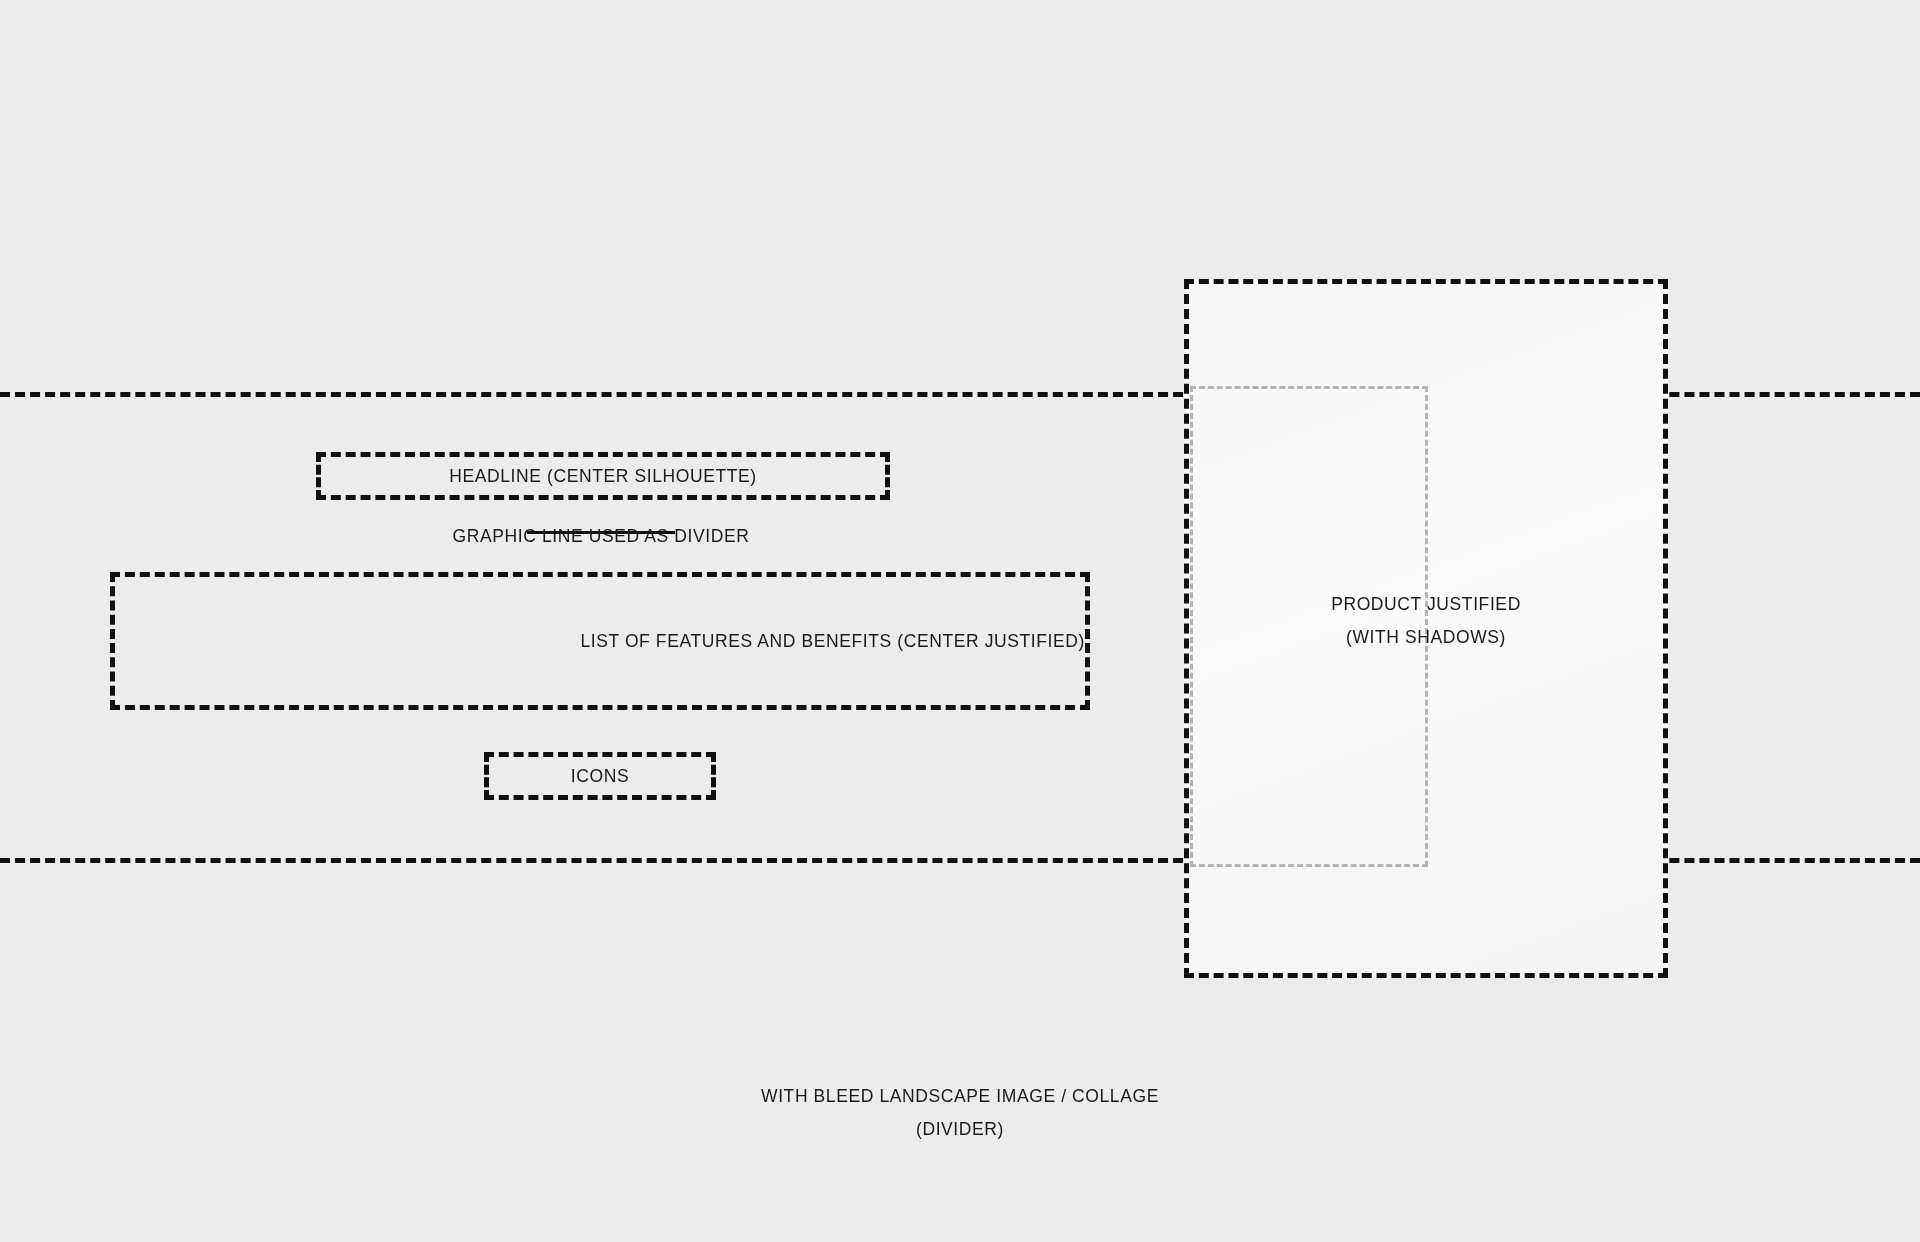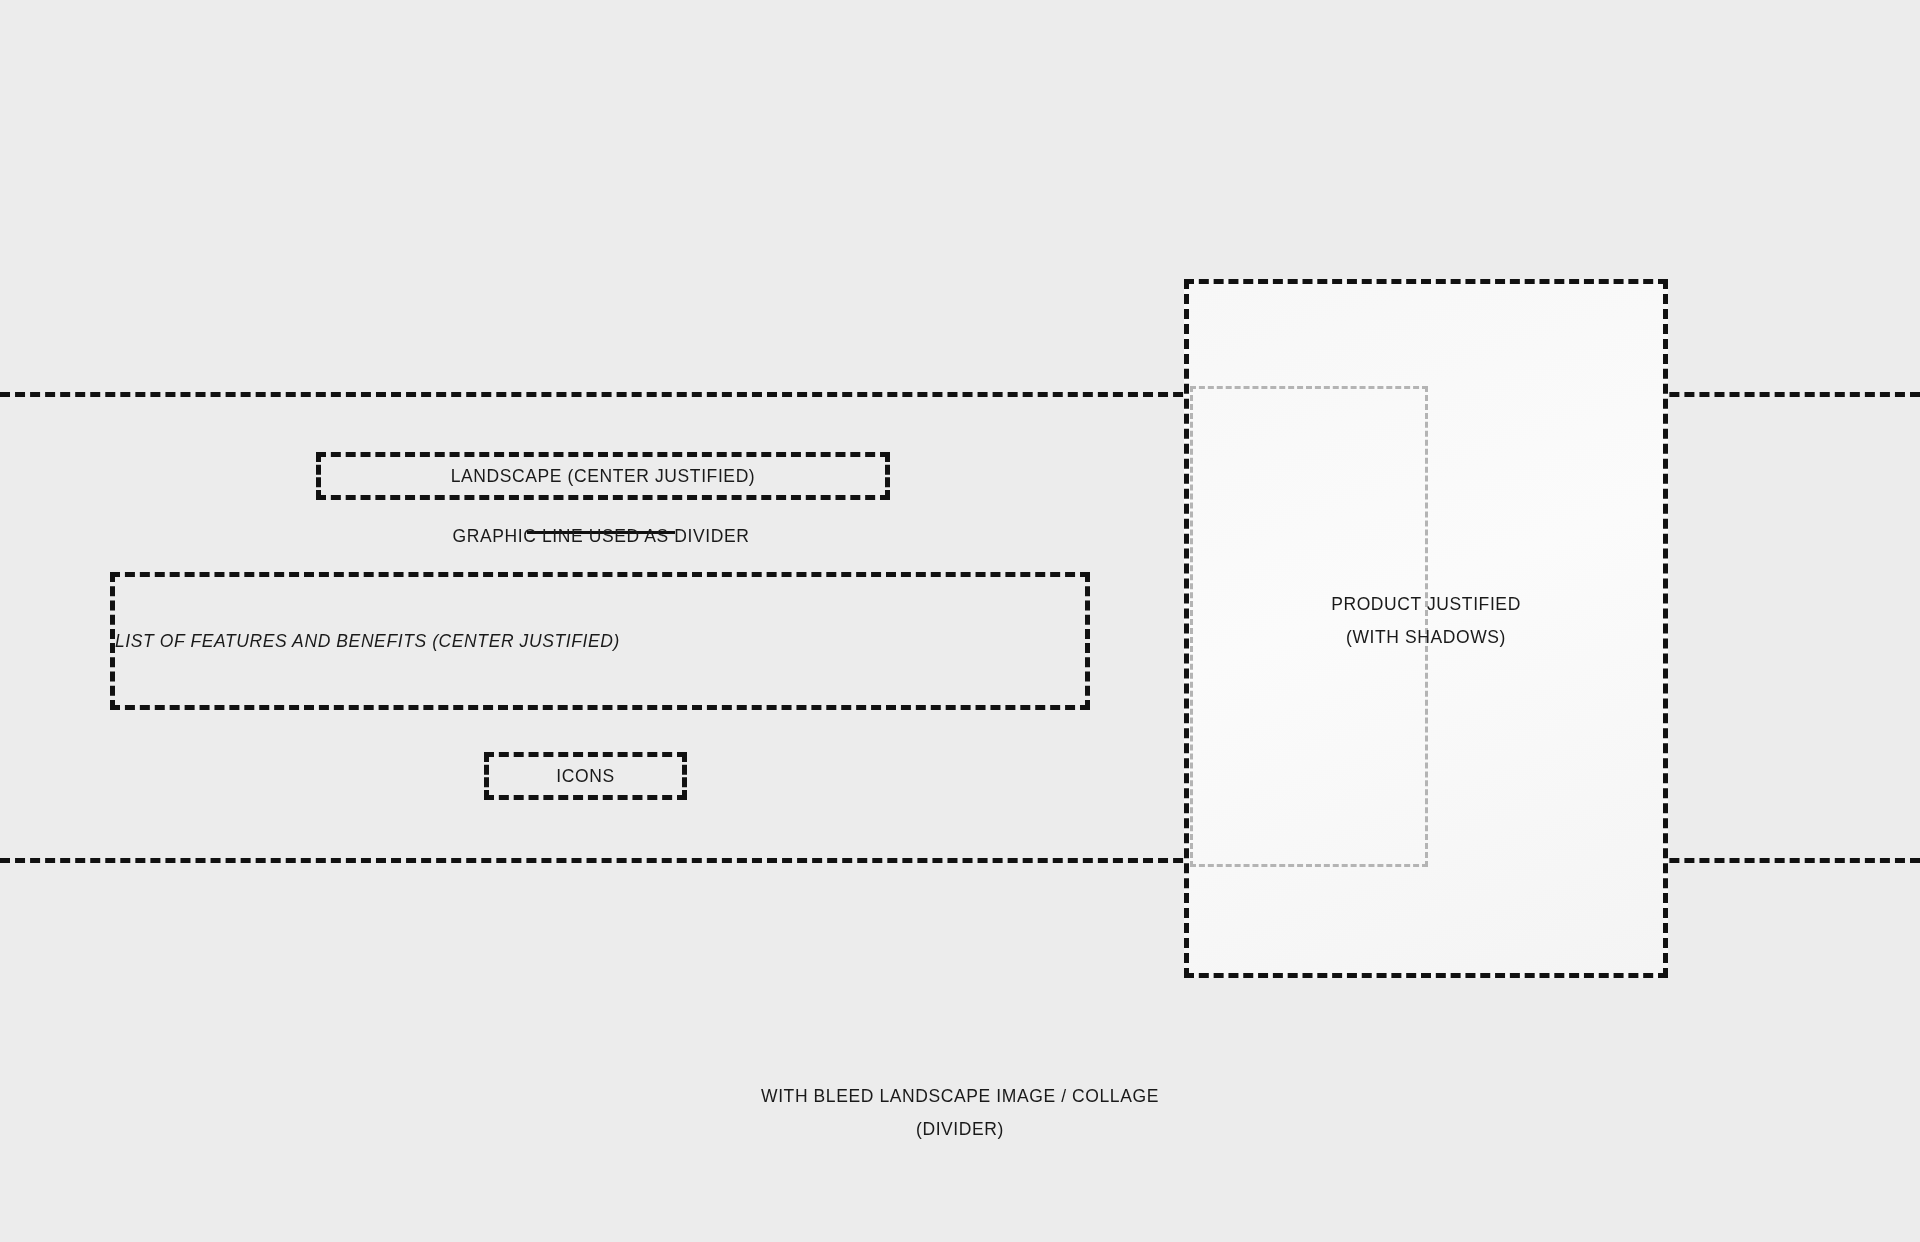--- a/index.html
+++ b/index.html
@@ -104,33 +104,32 @@
   .features-box {
     position: absolute;
     left: 110px;
     top: 572px;
     width: 980px;
     height: 138px;
     border: 5px dashed #111111;
     box-sizing: border-box;
     display: flex;
     align-items: center;
-    justify-content: flex-start;
-    font-style: italic;
+    justify-content: flex-end;
   }
   .features-box .label {
     font-size: 17.5px;
     letter-spacing: 0.6px;
   }
 
   .icons-box {
     position: absolute;
     left: 484px;
     top: 752px;
-    width: 203px;
+    width: 232px;
     height: 48px;
     border: 5px dashed #111111;
     box-sizing: border-box;
     display: flex;
     align-items: center;
     justify-content: center;
   }
   .icons-box .label {
     font-size: 17.5px;
     letter-spacing: 0.6px;
@@ -157,21 +156,21 @@
   <div class="band-rule bottom"></div>
 
   <div class="product-panel"></div>
   <div class="product-shadow"></div>
   <div class="product-label">
     <div>PRODUCT JUSTIFIED</div>
     <div>(WITH SHADOWS)</div>
   </div>
 
   <div class="headline-box">
-    <span class="label">LANDSCAPE (CENTER JUSTIFIED)</span>
+    <span class="label">HEADLINE (CENTER SILHOUETTE)</span>
   </div>
 
   <div class="divider-graphic"></div>
   <div class="divider-label">GRAPHIC LINE USED AS DIVIDER</div>
 
   <div class="features-box">
     <span class="label">LIST OF FEATURES AND BENEFITS (CENTER JUSTIFIED)</span>
   </div>
 
   <div class="icons-box">

